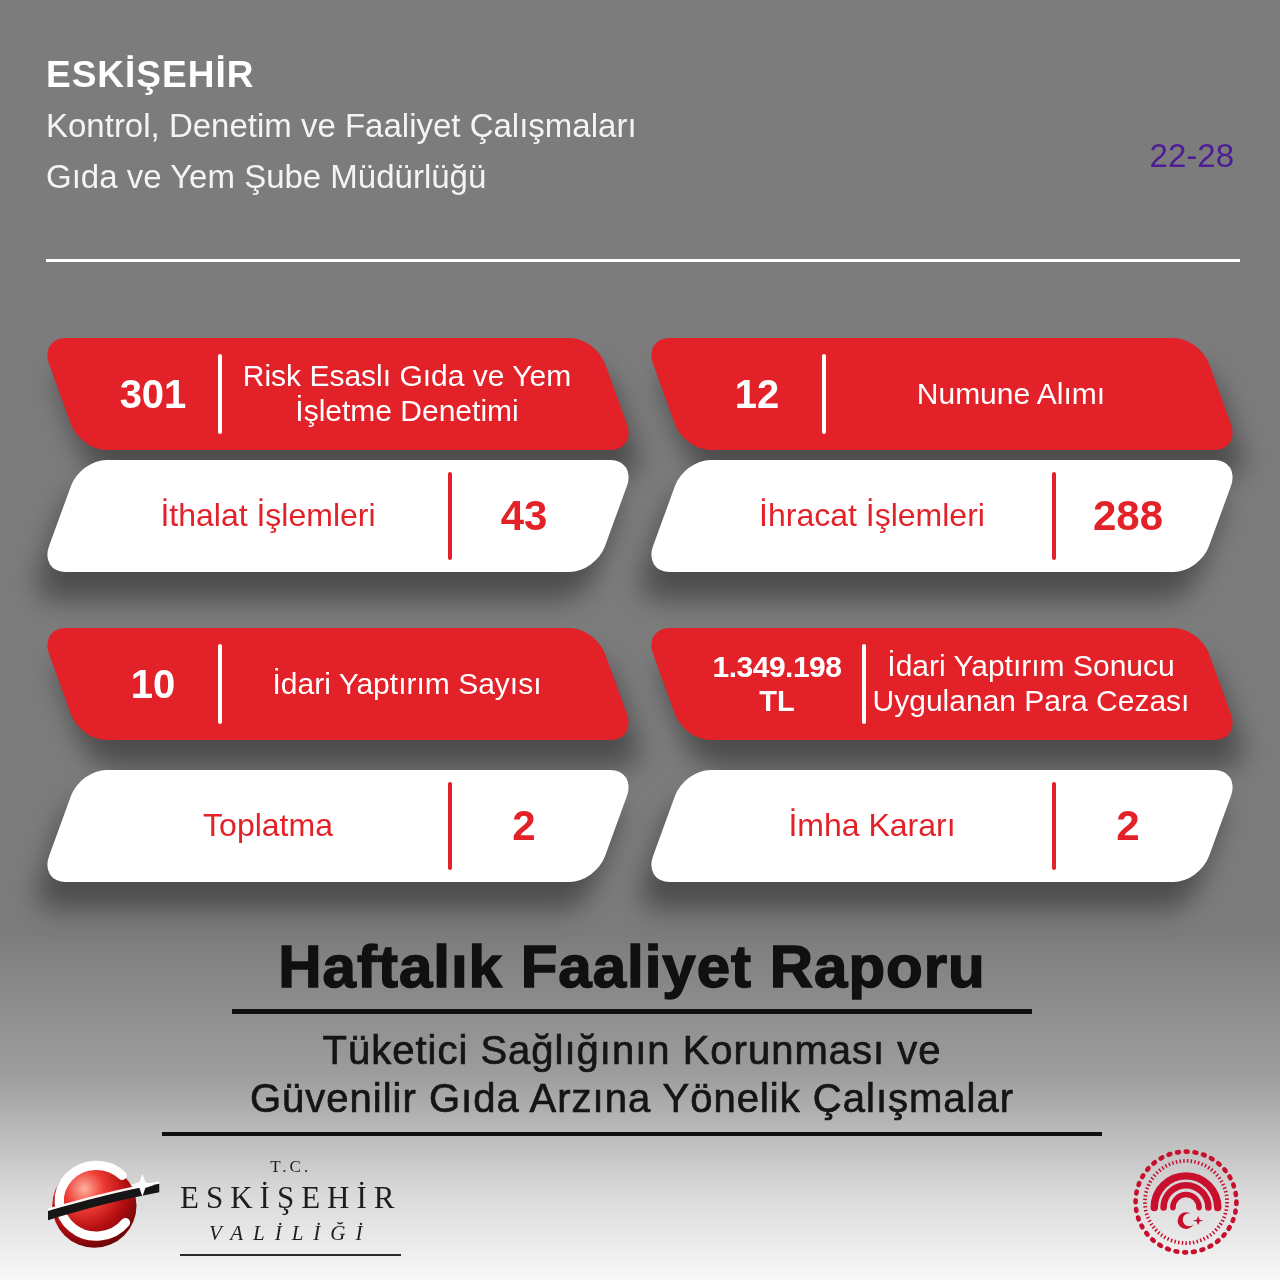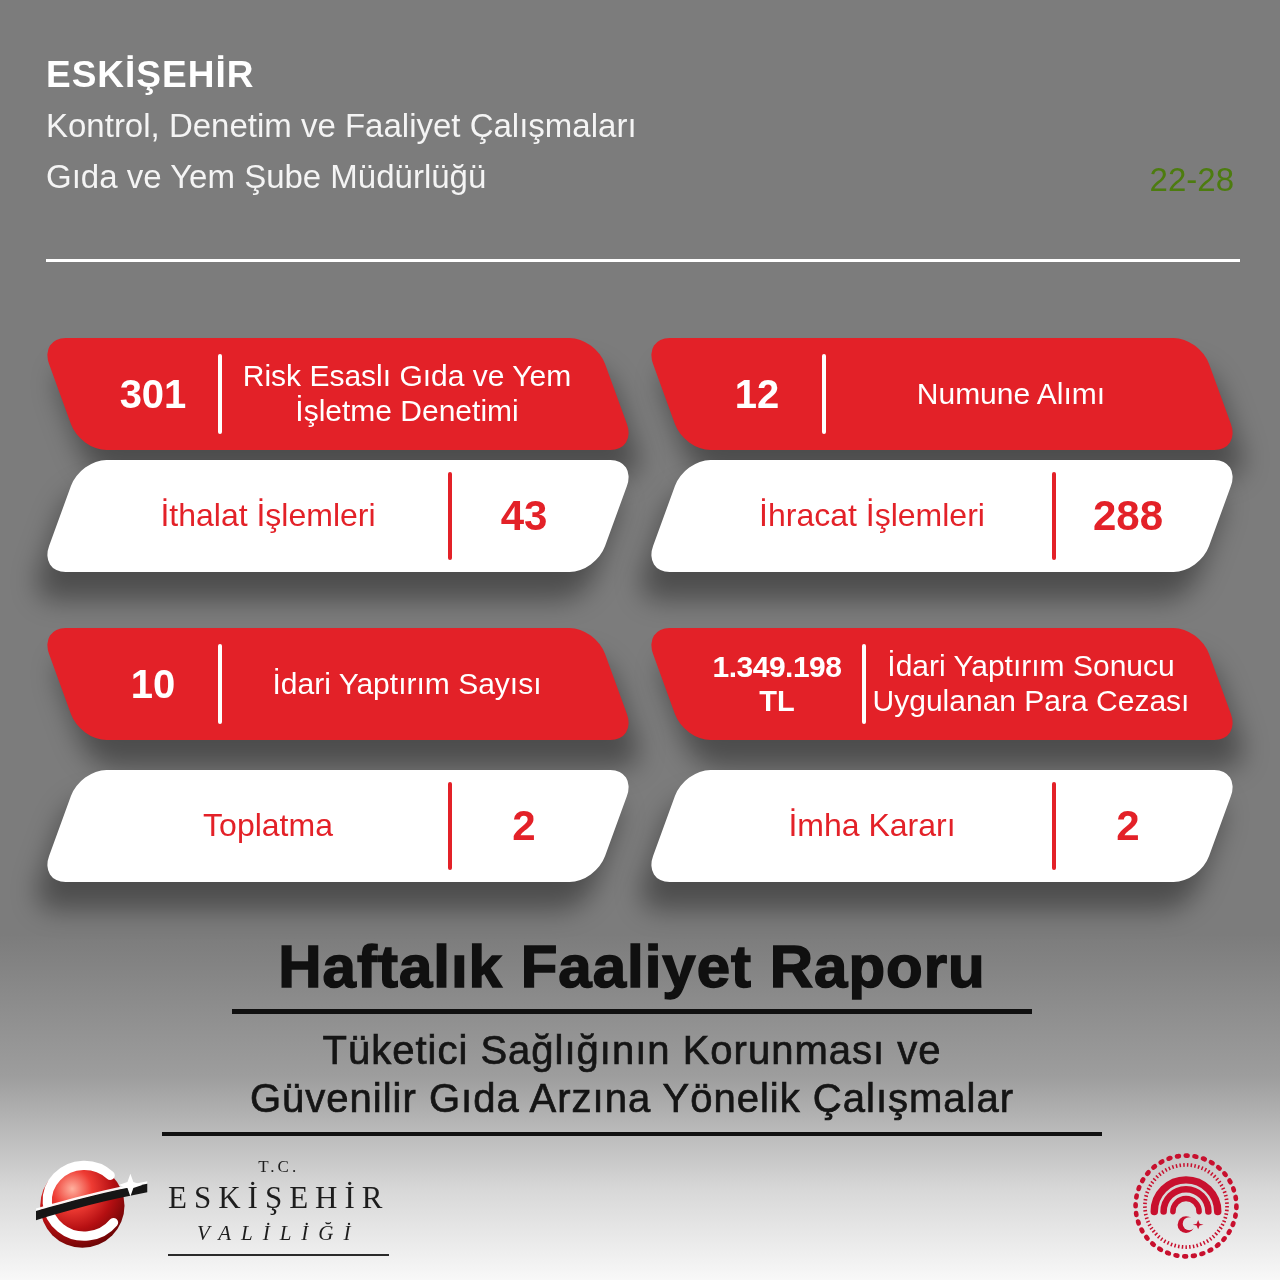--- a/index.html
+++ b/index.html
@@ -5,21 +5,21 @@
   html,body{margin:0;padding:0;}
   body{
     width:1280px;height:1280px;position:relative;overflow:hidden;
     font-family:"Liberation Sans", sans-serif;
     background:linear-gradient(180deg,#7c7c7c 0%,#7c7c7c 73%,#9d9d9d 84%,#d8d8d8 93%,#f8f8f8 100%);
   }
   
   .header{position:absolute;top:52px;left:46px;right:46px;display:flex;justify-content:space-between;}
   .h-title{color:#ffffff;font-weight:bold;font-size:37px;line-height:1.26;letter-spacing:1px;}
   .h-sub{color:#f4f4f4;font-weight:400;font-size:33px;line-height:1.5;margin-top:2px;}
-  .h-date{color:#4d7c0f;font-size:33px;line-height:1.55;text-align:right;margin-top:102px;white-space:nowrap;}
+  .h-date{color:#4c1d95;font-size:33px;line-height:1.55;text-align:right;margin-top:78px;white-space:nowrap;}
   .header-rule{position:absolute;top:259px;left:46px;right:40px;height:3px;background:#ffffff;}
   
   .stats{position:absolute;top:338px;left:60px;right:60px;}
   .stat-row{display:flex;gap:48px;}
   .gap-s{margin-bottom:10px;}
   .gap-l{margin-bottom:56px;}
   .gap-m{margin-bottom:30px;}
   .card{flex:1;height:112px;border-radius:26px;position:relative;}
   .card.red{background:#e32128;transform:skewX(20deg);box-shadow:0 28px 26px rgba(0,0,0,0.38);}
   .card.white{background:#ffffff;transform:skewX(-20deg);box-shadow:0 28px 26px rgba(0,0,0,0.38);}
@@ -38,21 +38,21 @@
   .label{flex:1;text-align:center;line-height:1.16;}
   .card.red .label{color:#ffffff;font-size:30px;}
   .card.white .label{color:#e32128;font-size:32px;}
   
   .report{position:absolute;top:932px;left:0;right:16px;text-align:center;color:#101010;}
   .report-title{font-size:60px;font-weight:bold;letter-spacing:1px;-webkit-text-stroke:1.5px #101010;}
   .title-underline{width:800px;height:5px;background:#101010;margin:8px auto 12px auto;}
   .report-sub{font-size:40px;font-weight:400;letter-spacing:1px;line-height:1.2;color:#151515;-webkit-text-stroke:0.7px #151515;}
   .sub-underline{width:940px;height:4px;background:#101010;margin:10px auto 0 auto;}
   
-  .footer{position:absolute;left:36px;right:38px;bottom:14px;display:flex;justify-content:space-between;align-items:flex-end;}
+  .footer{position:absolute;left:48px;right:38px;bottom:14px;display:flex;justify-content:space-between;align-items:flex-start;}
   .gov-logo{display:flex;align-items:center;gap:14px;}
   .gov-text{text-align:center;font-family:"Liberation Serif", serif;color:#1d1d1d;}
   .gov-tc{font-size:17px;letter-spacing:3px;}
   .gov-city{font-size:31px;letter-spacing:7px;margin-top:3px;white-space:nowrap;}
   .gov-office-wrap{border-bottom:2px solid #2a2a2a;padding:5px 2px 8px 2px;font-style:italic;}
   .gov-office{font-size:21px;letter-spacing:10px;white-space:nowrap;}
 </style>
 </head>
 <body>
 

